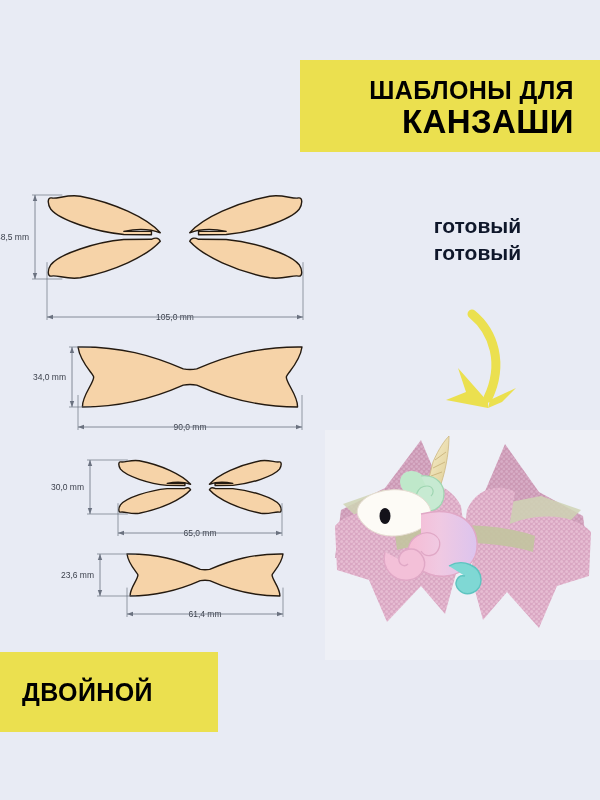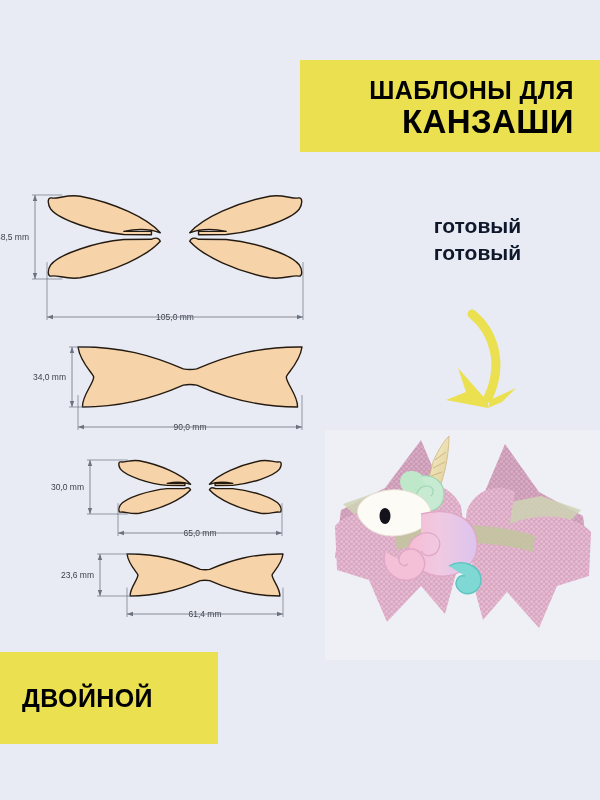--- a/index.html
+++ b/index.html
@@ -45,21 +45,21 @@
     padding-right: 26px;
     text-align: right;
   }
   #banner-title .line1 { font-size: 25px; line-height: 31px; }
   #banner-title .line2 { font-size: 33px; line-height: 31px; }
 
   #banner-bottom {
     left: 0px;
     top: 652px;
     width: 218px;
-    height: 92px;
+    height: 80px;
     align-items: flex-start;
     padding-left: 22px;
     text-align: left;
   }
   #banner-bottom .line1 { font-size: 25px; line-height: 31px; }
   #banner-bottom .line2 { font-size: 25px; line-height: 31px; }
 
   
   #subtitle {
     position: absolute;

